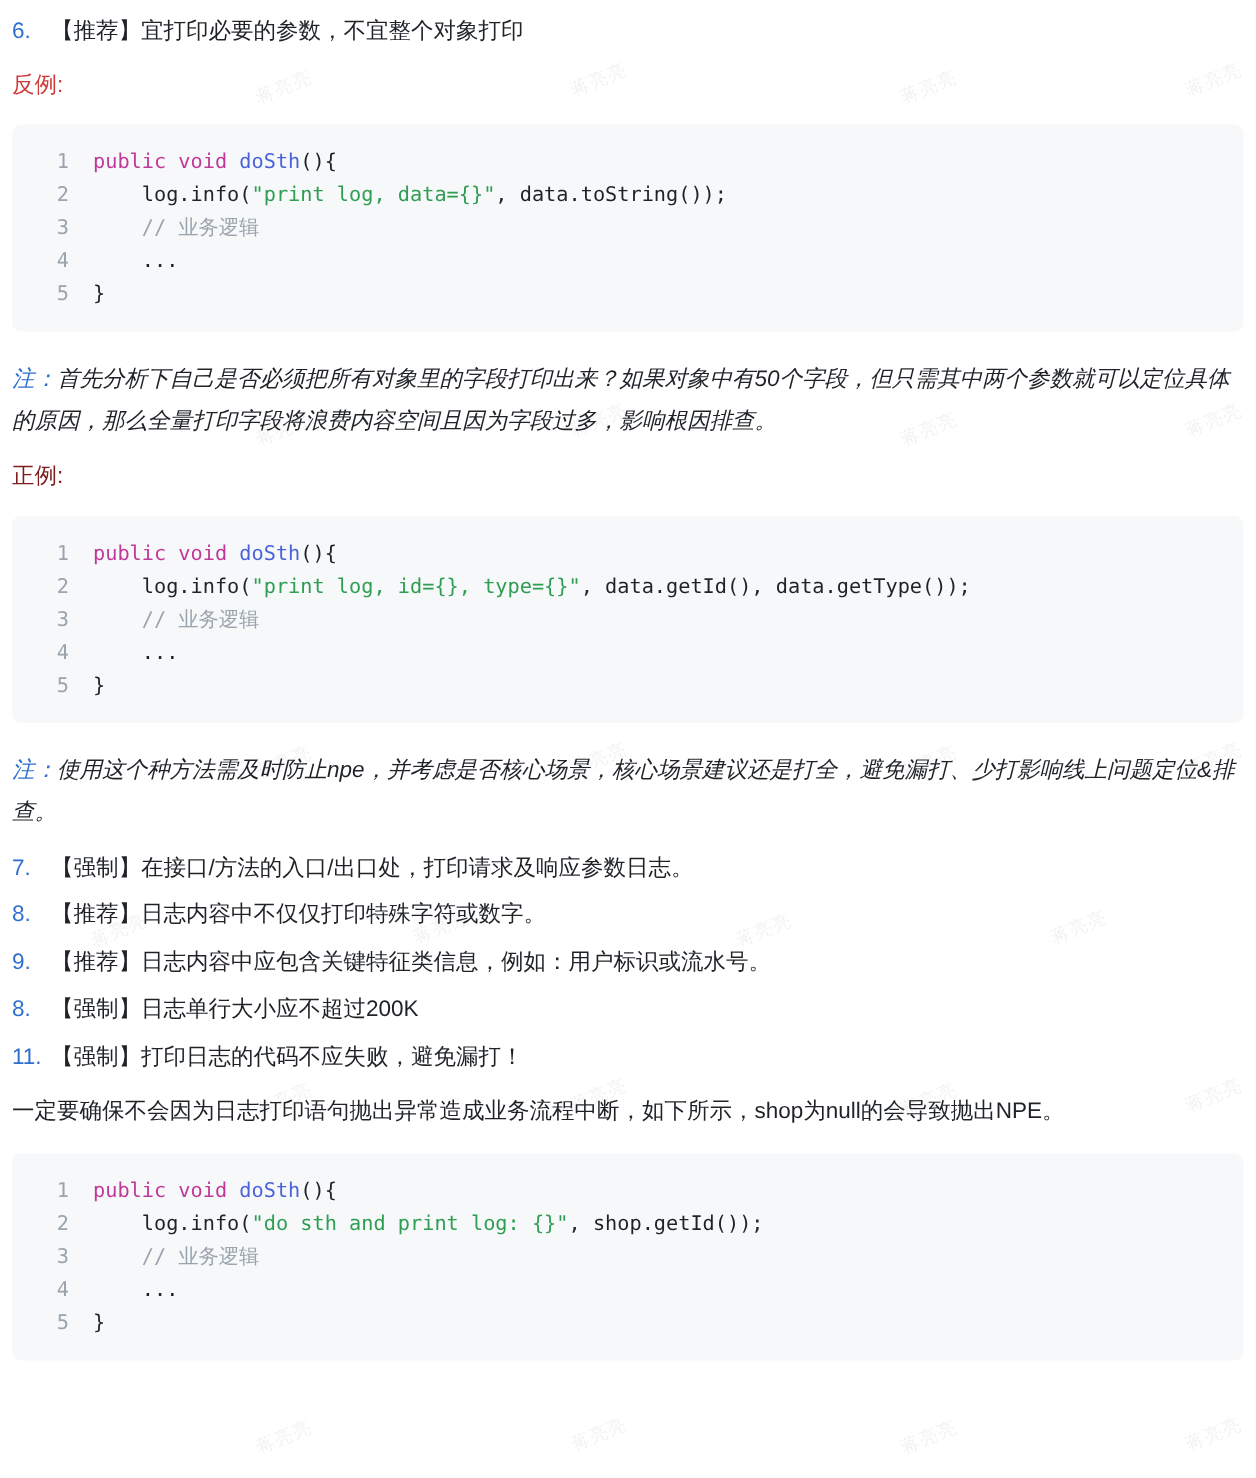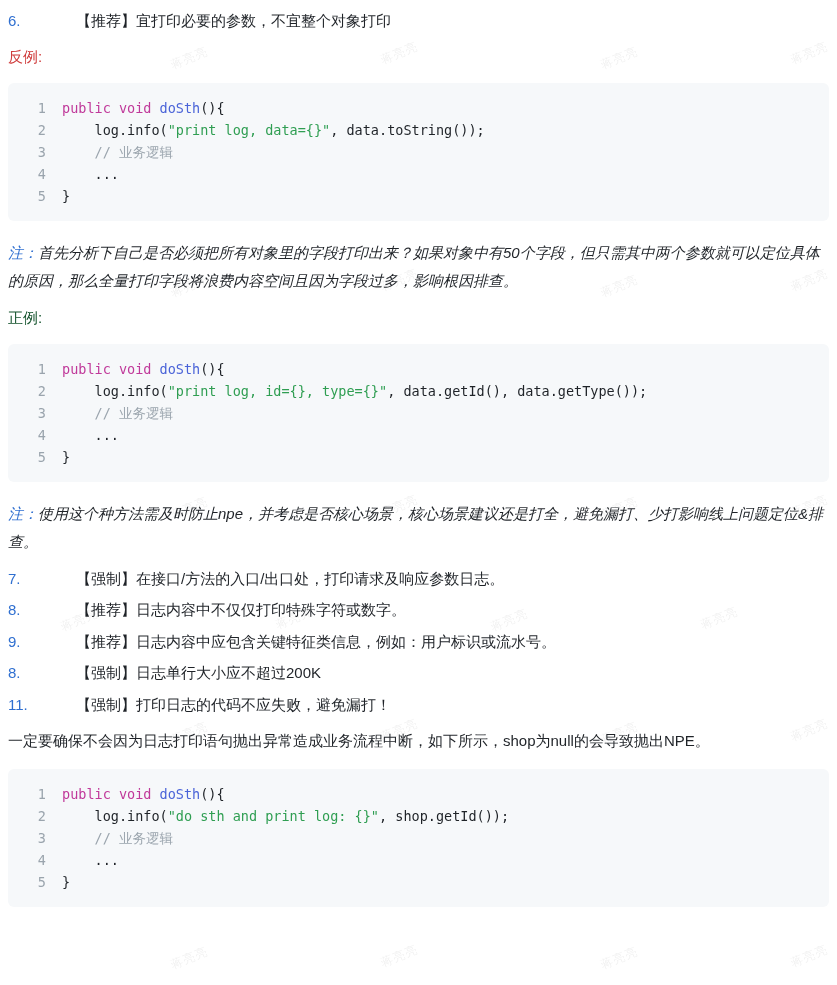--- a/index.html
+++ b/index.html
@@ -32,29 +32,28 @@
     color: #2f6fd0;
     min-width: 26px;
     text-align: left;
     flex: 0 0 auto;
     font-size: 15px;
   }
   .list-text {
     flex: 1 1 auto;
     color: #1f2328;
     font-size: 15px;
-    margin-left: 42px;
   }
   .label-line {
     margin: 10px 0 6px 0;
     font-size: 15px;
     line-height: 1.7;
   }
   .label-bad { color: #cf3b3b; }
-  .label-good { color: #14532d; }
+  .label-good { color: #7f1d1d; }
   .note-line {
     margin: 12px 0 10px 0;
     line-height: 1.85;
     font-size: 15px;
     color: #1f2328;
     font-style: italic;
   }
   .note-label { color: #2f6fd0; }
   .para {
     margin: 10px 0 0 0;

